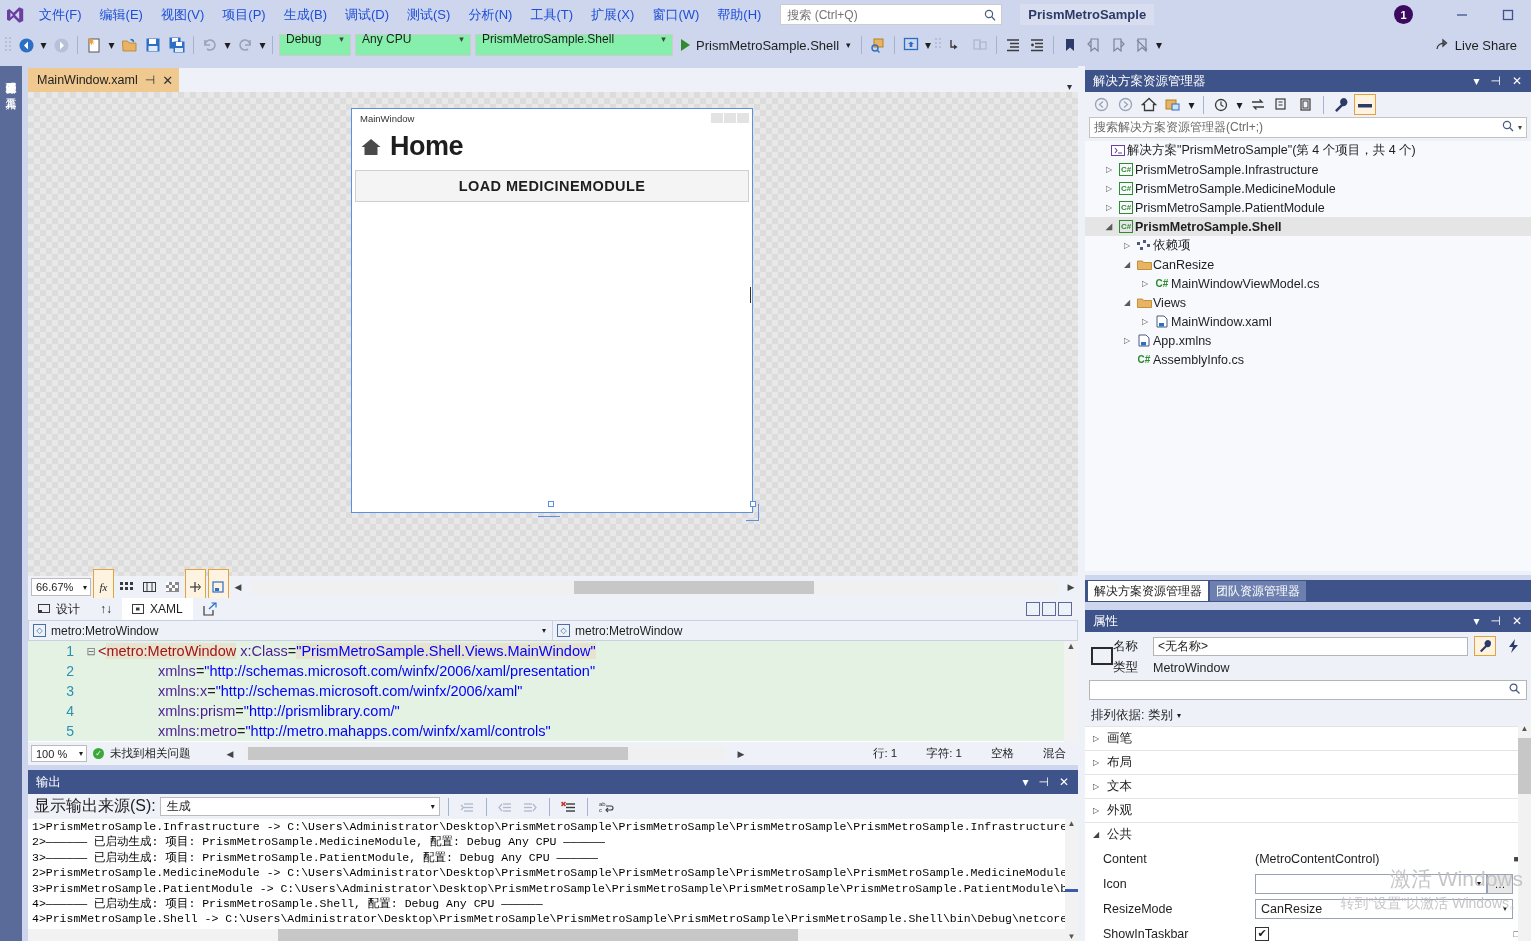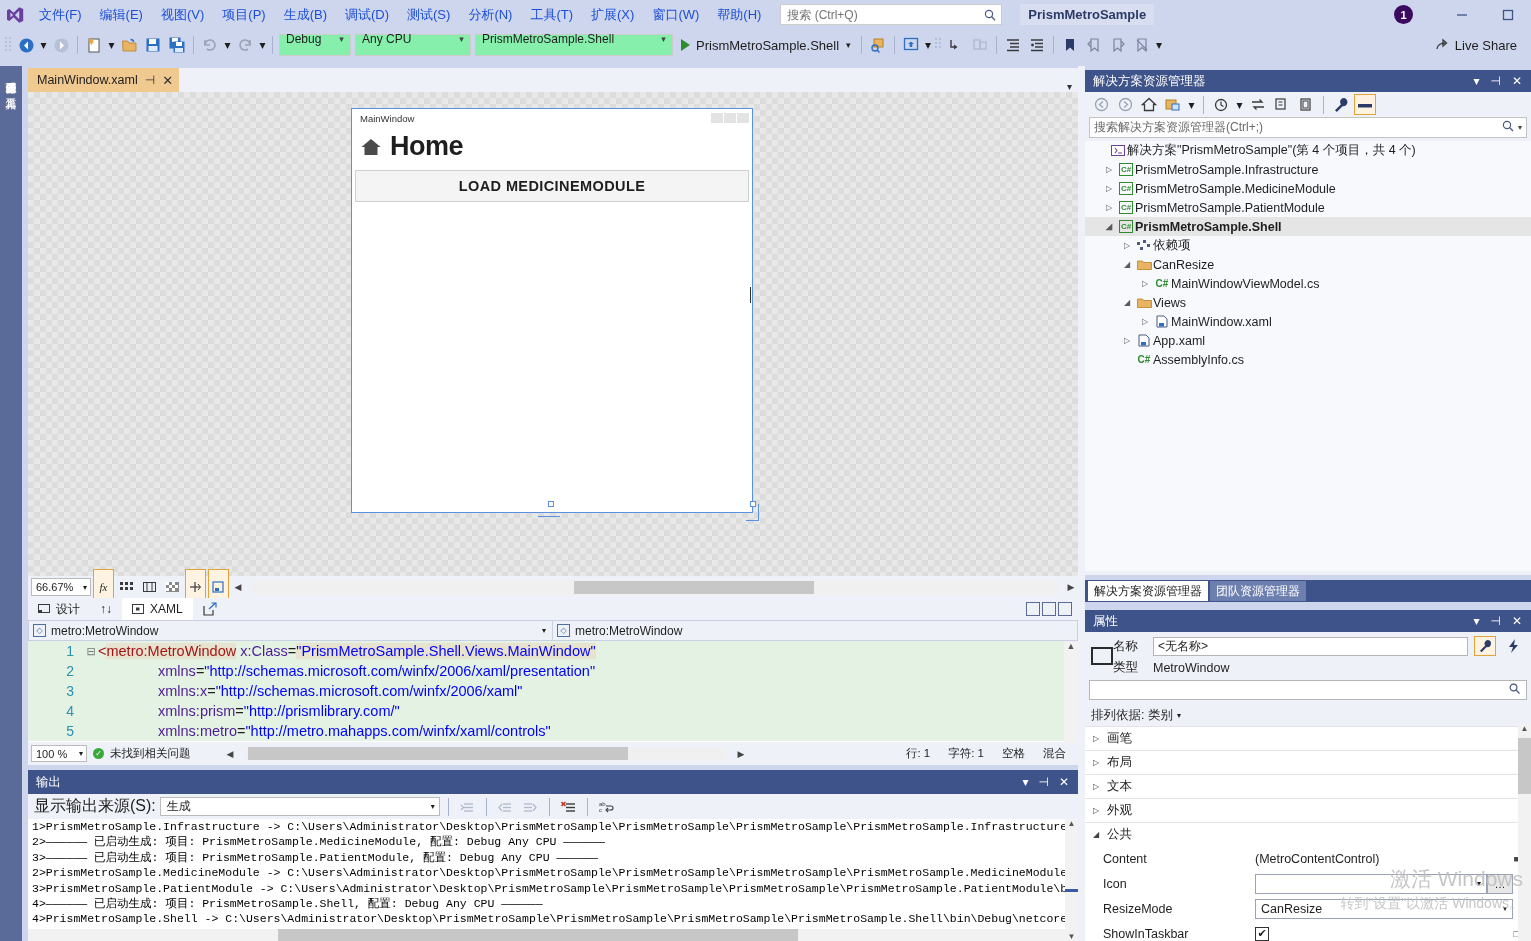--- a/index.html
+++ b/index.html
@@ -179,21 +179,21 @@
 
   .code-status {
     position: absolute; top: 742px; left: 28px; width: 1050px; height: 23px;
     background: #eef1f8; display: flex; align-items: center; font-size: 11.5px; gap: 6px; padding-left: 3px;
   }
   .sb-combo { width: 56px; height: 17px; background: #fff; border: 1px solid #bbb; display: flex; align-items: center; font-size: 11px; padding-left: 4px; }
   .sb-combo .carr { margin-left: auto; font-size: 8px; padding-right: 3px; }
   .ok-dot { width: 11px; height: 11px; border-radius: 50%; background: #3aa93a; color: #fff; font-size: 8px; display: flex; align-items: center; justify-content: center; }
   .sb-track { width: 480px; height: 13px; background: #f0f0f0; position: relative; margin: 0 6px; }
   .sb-thumb { position: absolute; left: 3px; top: 0; width: 380px; height: 13px; background: #c7c7c7; }
-  .sb-end { margin-left: auto; display: flex; gap: 18px; padding-right: 12px; }
+  .sb-end { margin-left: auto; display: flex; gap: 29px; padding-right: 12px; }
 
   
   .output {
     position: absolute; top: 770px; left: 28px; width: 1050px; height: 171px; background: #eef1f8;
   }
   .out-head {
     height: 24px; background: #3e5389; color: #fff; display: flex; align-items: center;
     padding-left: 8px; font-size: 12.5px;
   }
   .out-head .acts { margin-left: auto; display: flex; gap: 10px; padding-right: 9px; font-size: 12px; }
@@ -989,21 +989,21 @@
         <span>MainWindow.xaml</span>
       </div>
       <div class="trow" style="padding-left:34px">
         <span class="tarrow">▷</span>
         <span class="tico">
           <svg width="14" height="13">
               <path d="M2 1h7l3 3v8H2z" fill="#fff" stroke="#4a5a80" stroke-width="1"></path>
               <rect x="4" y="8" width="5" height="3.5" fill="#2d6fc4"></rect>
             </svg>
         </span>
-        <span>App.xaml</span>
+        <span>App.xmlns</span>
       </div>
       <div class="trow" style="padding-left:34px">
         <span class="tarrow"></span>
         <span class="tico">
             <span style="font-size:10px;color:#2e8b2e;font-weight:bold">C#</span>
           </span>
         <span>AssemblyInfo.cs</span>
       </div>
     </div>
   </div>

